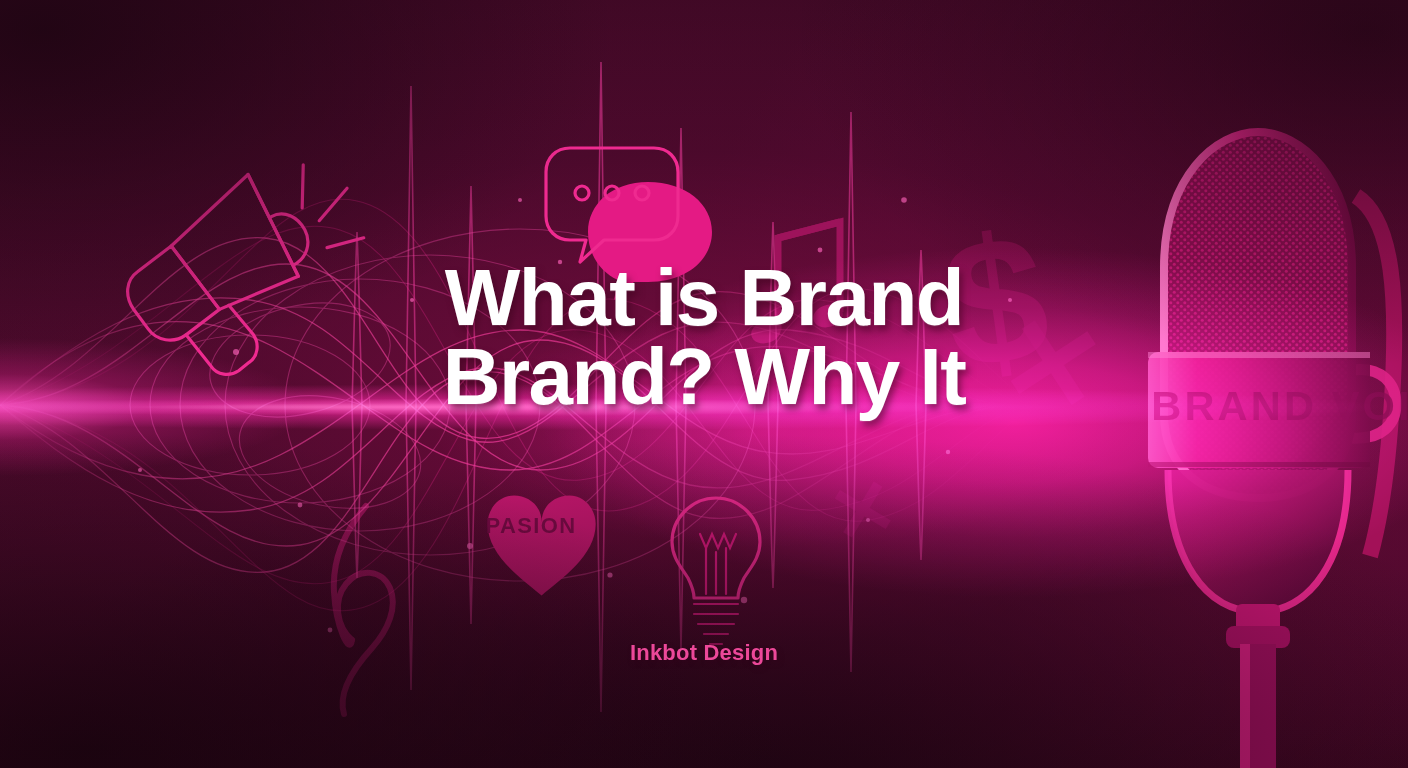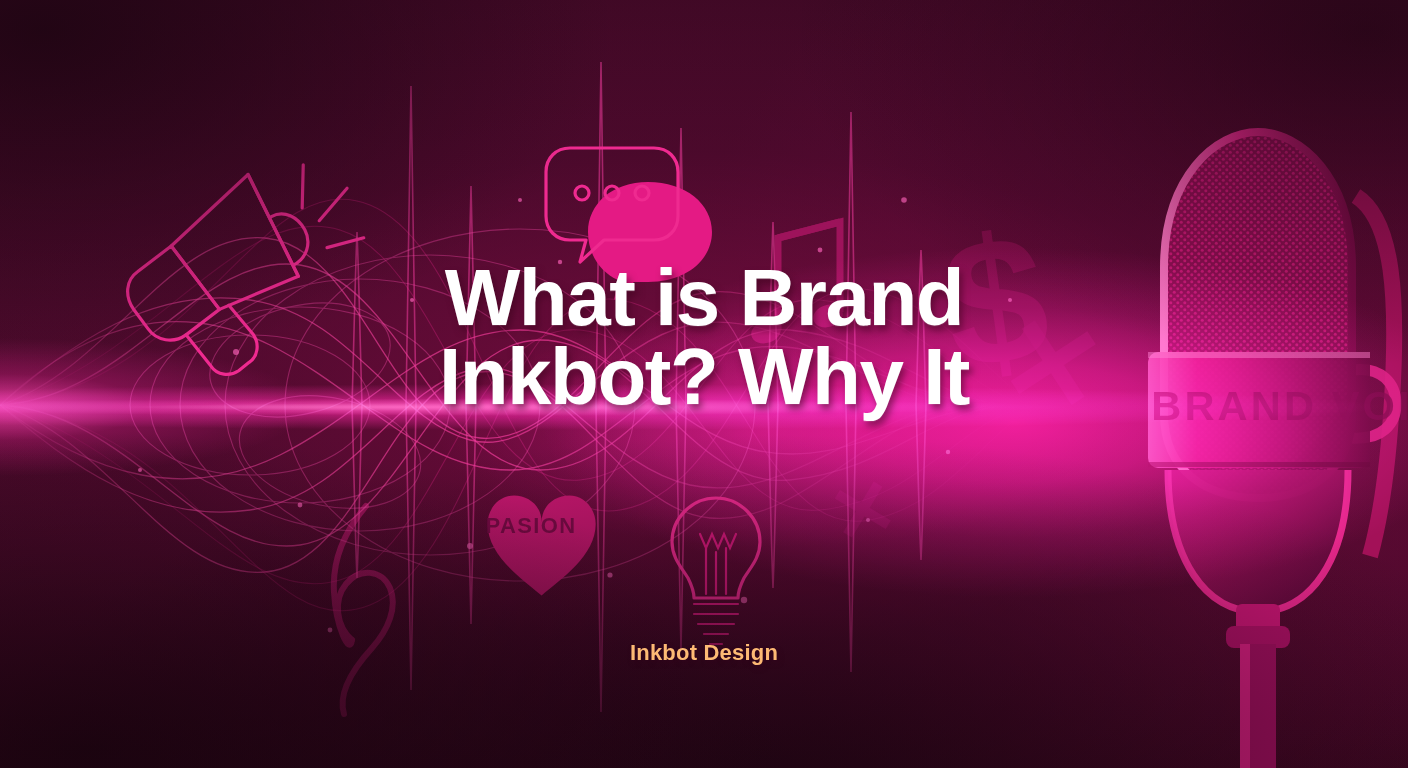--- a/index.html
+++ b/index.html
@@ -50,21 +50,21 @@
     position:absolute;left:0;right:0;top:258px;text-align:center;z-index:40;
   }
   #title-block .line{
     display:block;color:#ffffff;font-weight:bold;
     font-size:80px;line-height:0.99;letter-spacing:-1.5px;
     text-shadow:3px 5px 7px rgba(60,4,30,.55), 0 1px 0 rgba(255,255,255,.18);
     white-space:nowrap;
   }
   #byline{
     position:absolute;left:0;right:0;top:640px;text-align:center;z-index:40;
-    color:#fdba74;font-weight:bold;font-size:22px;letter-spacing:.2px;
+    color:#ec4899;font-weight:bold;font-size:22px;letter-spacing:.2px;
     text-shadow:2px 3px 5px rgba(50,3,26,.6);
   }
 
   
   .neon{fill:none;stroke:#ef2a90;stroke-width:3.2;stroke-linecap:round;stroke-linejoin:round;}
   .neon-soft{fill:none;stroke:#d8197d;stroke-width:2.2;stroke-linecap:round;}
   .fillpink{fill:#e41a84;}
   .fillpink-soft{fill:#c5176f;}
   .ghost{fill:#a5125f;opacity:.42;}
   .ghost2{fill:#8d1053;opacity:.5;}
@@ -297,18 +297,18 @@
         <path class="neon-soft" d="M700 534 L706 548 L712 534 L718 548 L724 534 L730 548 L736 534"></path>
         <path class="neon-soft" d="M706 548 L706 594 M726 548 L726 594 M716 552 L716 594"></path>
       </g>
     </svg>
   </div>
 
   <div class="layer" id="bg-corner-dark"></div>
 
   <div id="title-block">
     <span class="line">What is Brand</span>
-    <span class="line">Inkbot? Why It</span>
+    <span class="line">Brand? Why It</span>
   </div>
 
   <div id="byline">Inkbot Design</div>
 
 </div>
 
 </body></html>

